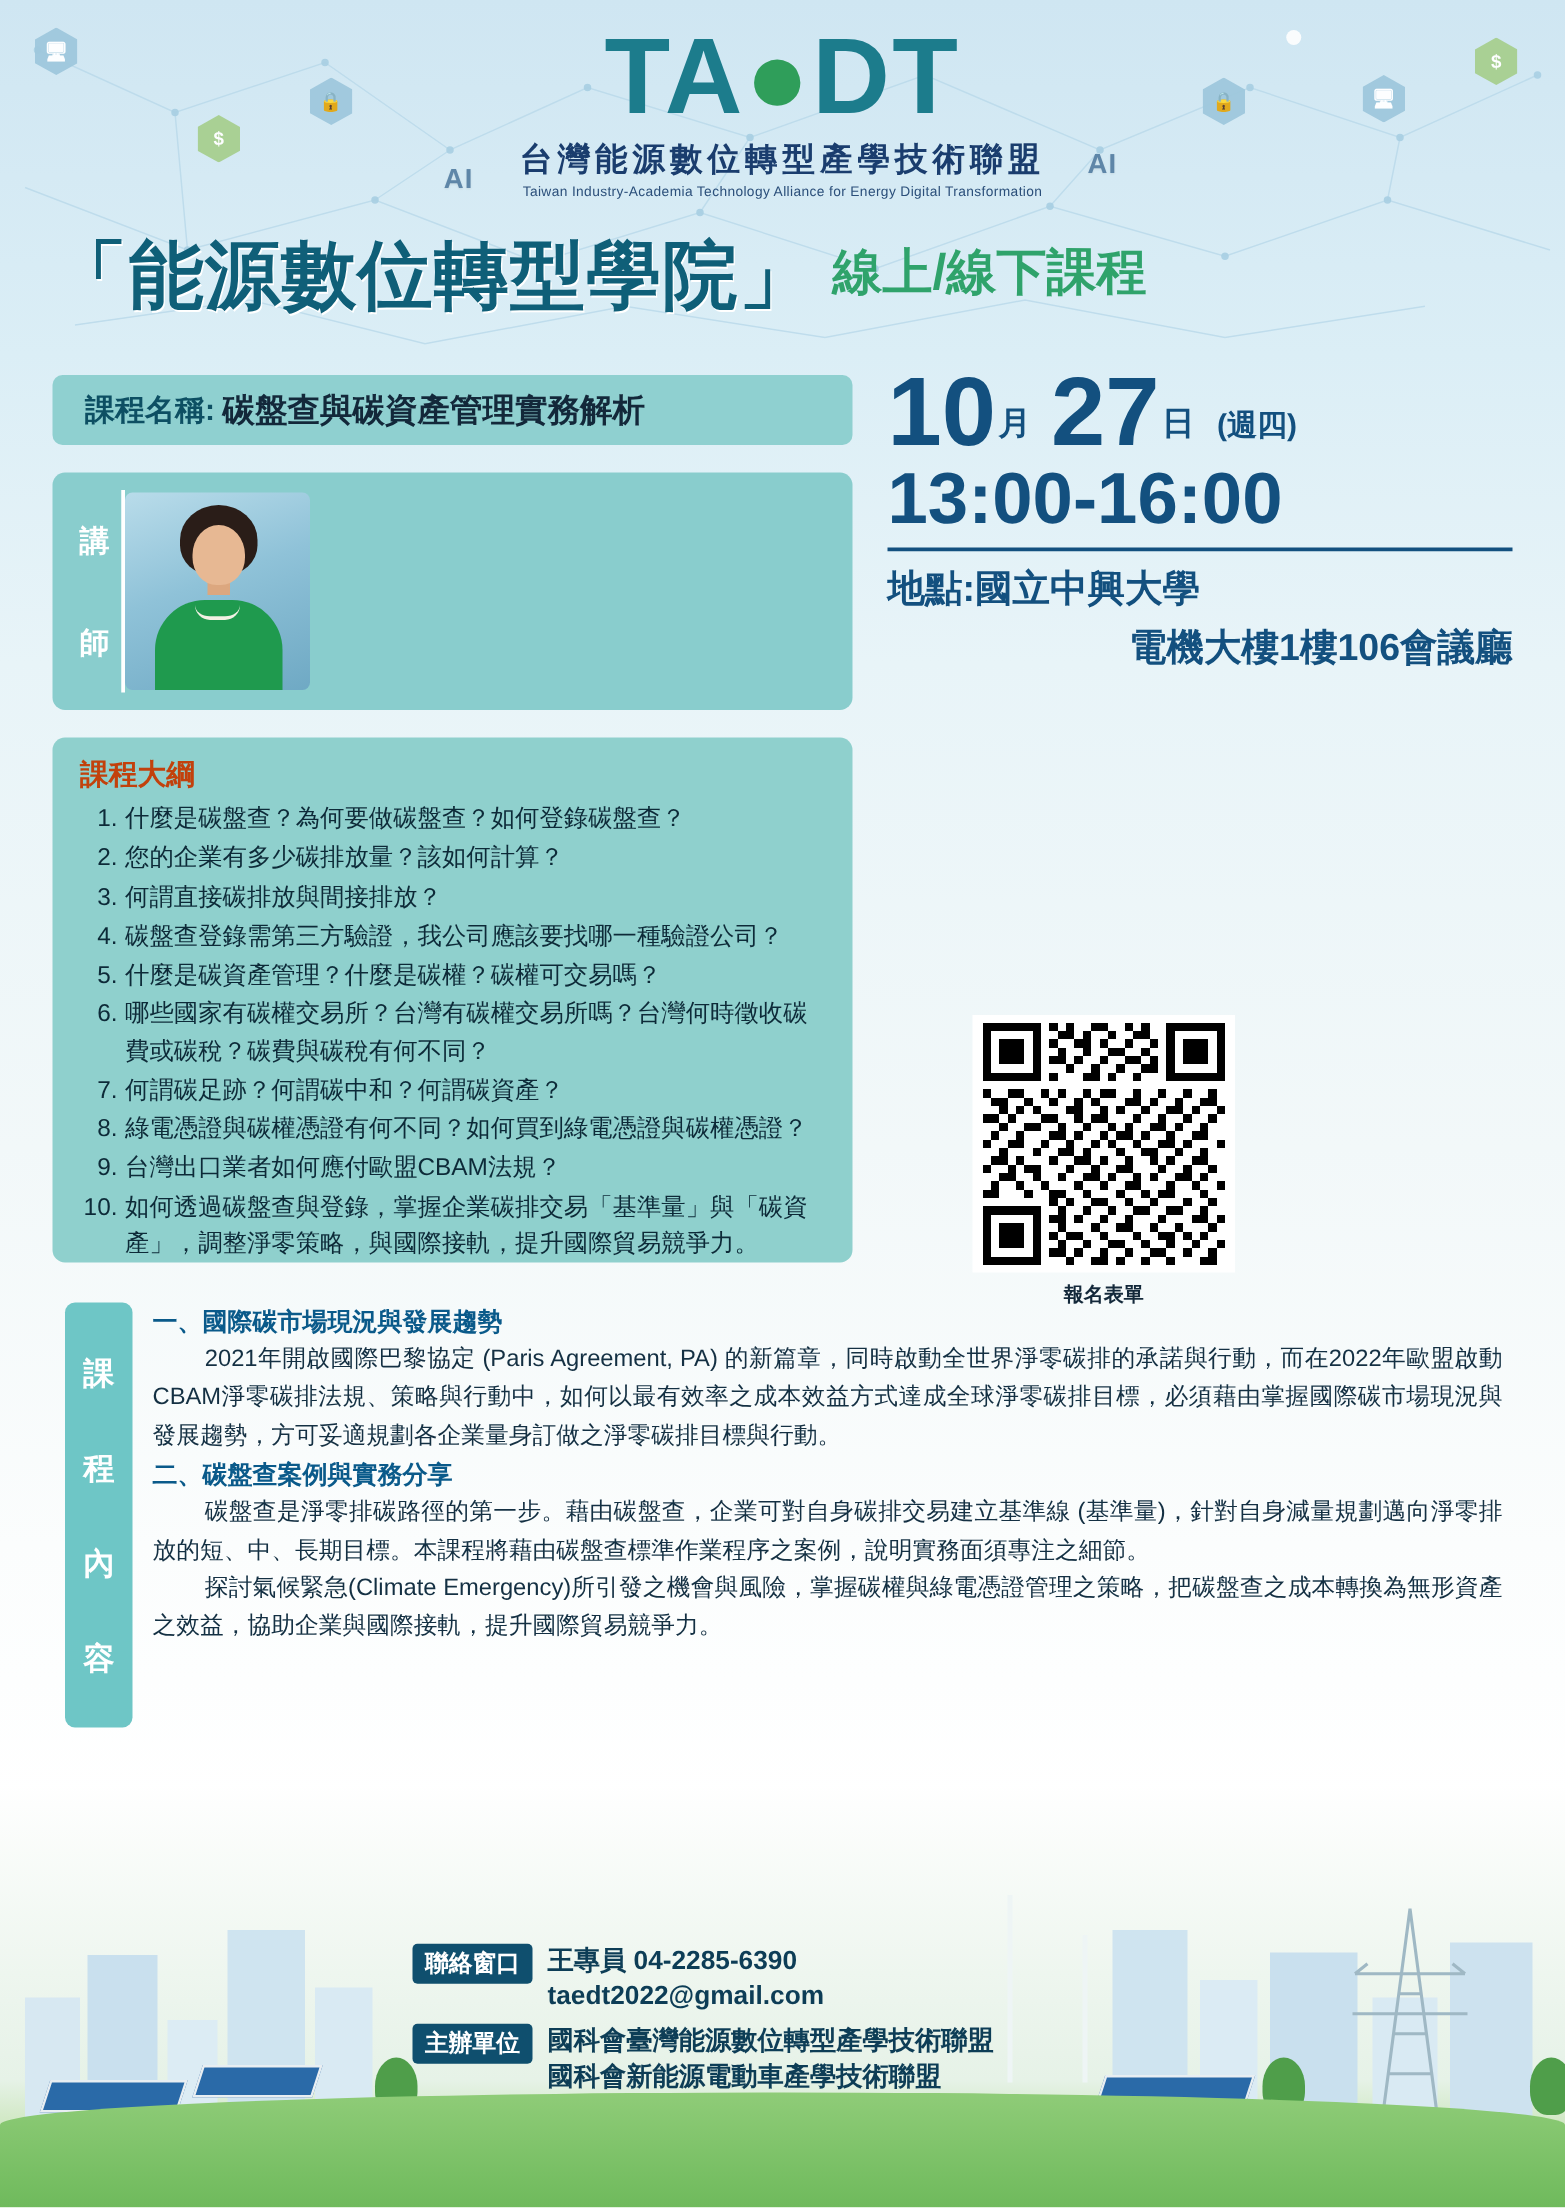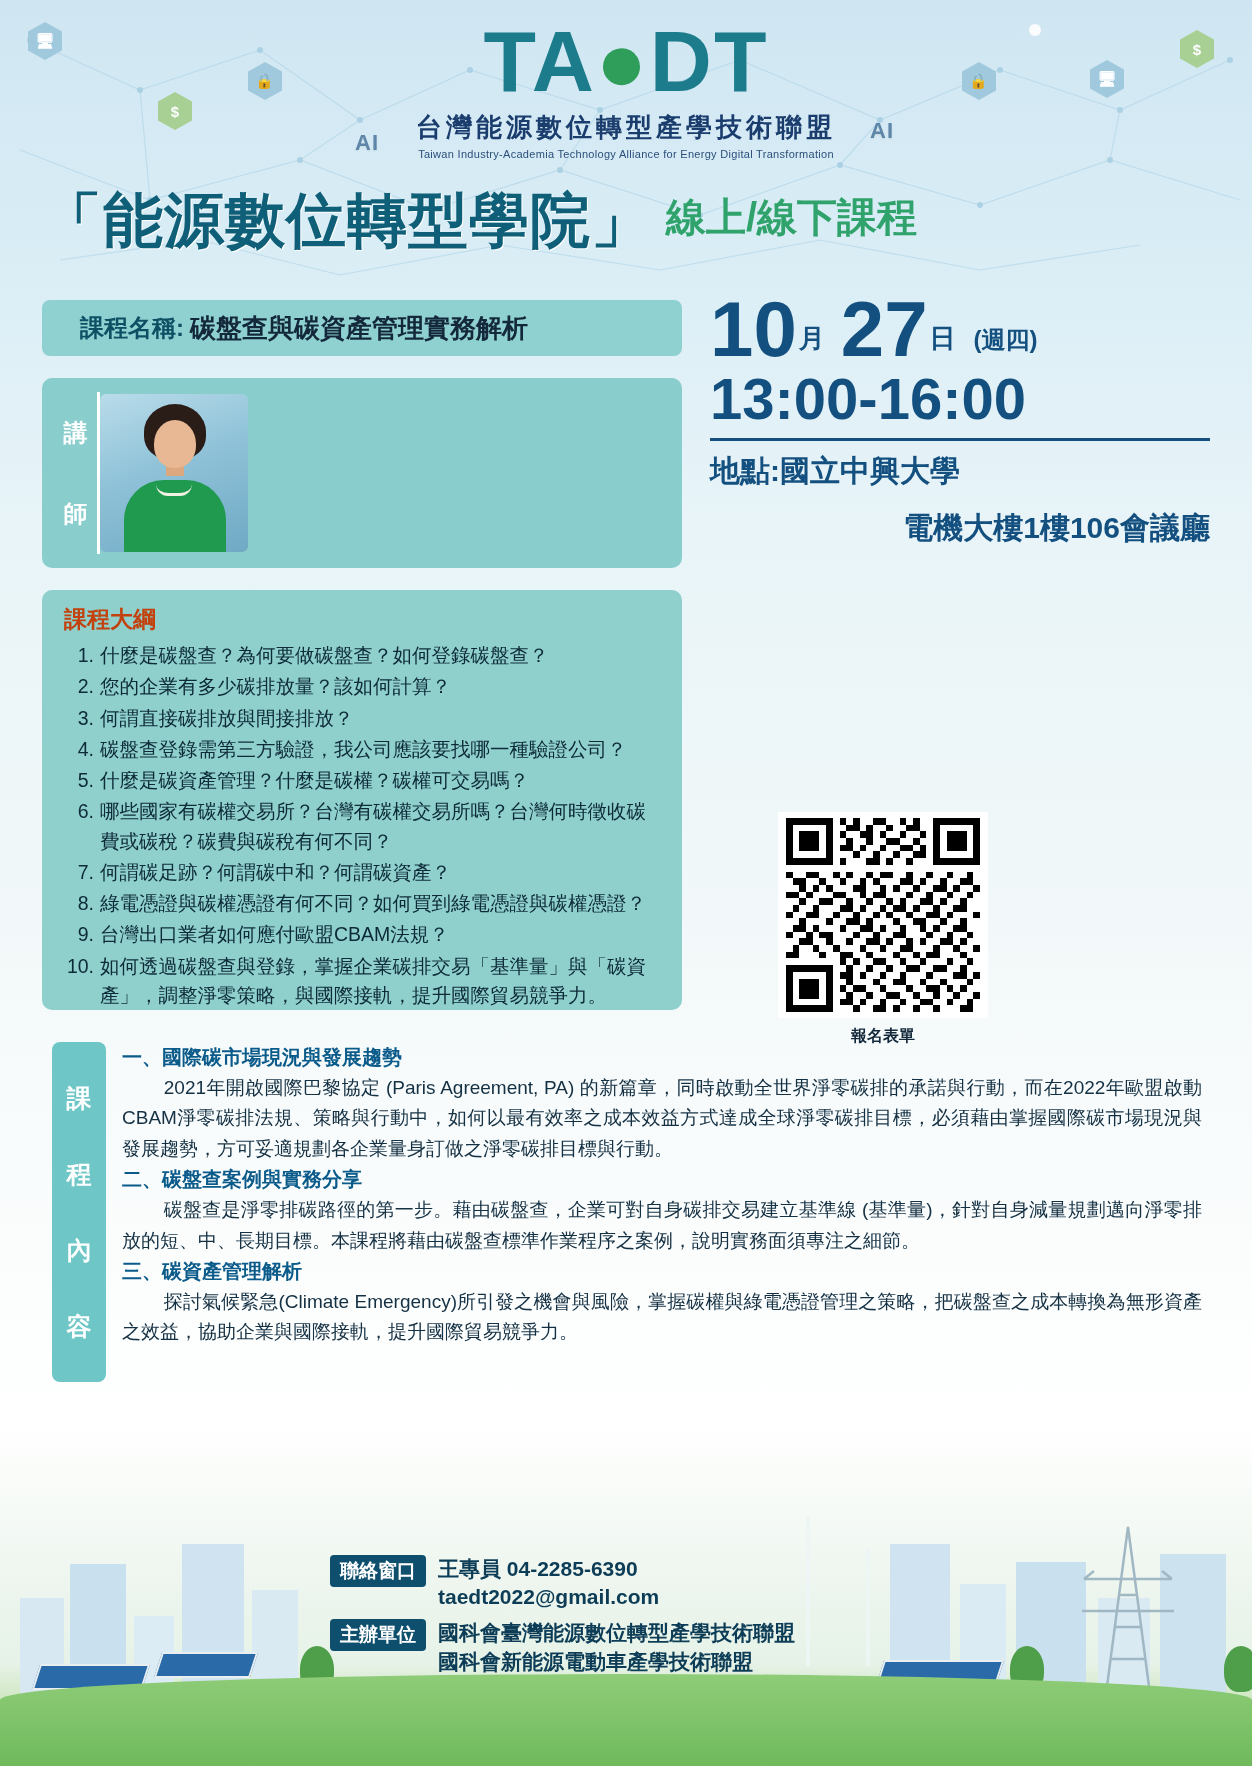--- a/index.html
+++ b/index.html
@@ -40,21 +40,21 @@
 
   
   .headline { position:absolute; top:190px; left:42px; right:42px; display:flex; align-items:flex-end; }
   .headline .t1 { font-size:60px; font-weight:bold; color:#0f5f78; letter-spacing:1px; line-height:1; text-shadow:1px 1px 0 #ffffff; }
   .headline .t2 { font-size:40px; font-weight:bold; color:#2fa36b; margin-left:14px; padding-bottom:6px; }
 
   
   .title-bar {
     position:absolute; top:300px; left:42px; width:640px; height:56px;
     background:#8fd0d0; border-radius:8px;
-    display:flex; align-items:center; padding-left:38px; gap:6px;
+    display:flex; align-items:center; padding-left:26px; gap:6px;
   }
   .title-bar .lbl { color:#0d4f63; font-size:24px; font-weight:bold; }
   .title-bar .val { color:#13283a; font-size:26px; font-weight:bold; }
 
   
   .speaker {
     position:absolute; top:378px; left:42px; width:640px; height:190px;
     background:#89cdcd; border-radius:10px; display:flex;
   }
   .sp-label {
@@ -81,21 +81,21 @@
   
   .datebox { position:absolute; top:300px; left:710px; width:500px; color:#124a77; }
   .year { font-size:27px; font-weight:bold; color:#13507f; }
   .bigdate { display:flex; align-items:flex-end; margin-top:-6px; }
   .bigdate .n { font-size:78px; font-weight:bold; color:#13507f; line-height:.92; }
   .bigdate .u { font-size:26px; font-weight:bold; color:#13507f; padding-bottom:10px; margin:0 16px 0 2px; }
   .bigdate .wk { font-size:24px; font-weight:bold; color:#13507f; padding-bottom:10px; margin-left:2px; }
   .time { font-size:58px; font-weight:bold; color:#13507f; line-height:1; margin-top:4px; }
   .divline { height:3px; background:#13507f; margin:10px 0 10px 0; width:500px; }
   .place1 { font-size:30px; font-weight:bold; color:#13507f; }
-  .place2 { font-size:30px; font-weight:bold; color:#13507f; text-align:right; margin-top:16px; }
+  .place2 { font-size:30px; font-weight:bold; color:#13507f; text-align:right; margin-top:6px; }
 
   
   .outline {
     position:absolute; top:590px; left:42px; width:640px; height:420px;
     background:#8fd0cd; border-radius:10px; padding:14px 18px 0 22px;
   }
   .outline h3 { color:#c2410c; font-size:23px; font-weight:bold; margin-bottom:6px; }
   .outline ol { list-style:none; }
   .outline li { display:flex; color:#0d2a38; font-size:19.5px; line-height:1.5; margin-bottom:2px; }
   .outline li .num { width:30px; flex:none; text-align:right; margin-right:6px; }
@@ -523,21 +523,20 @@
       <span>課</span>
       <span>程</span>
       <span>內</span>
       <span>容</span>
     </div>
     <div class="content-body">
       <div class="c-head">一、國際碳市場現況與發展趨勢</div>
       <div class="c-para">2021年開啟國際巴黎協定 (Paris Agreement, PA) 的新篇章，同時啟動全世界淨零碳排的承諾與行動，而在2022年歐盟啟動CBAM淨零碳排法規、策略與行動中，如何以最有效率之成本效益方式達成全球淨零碳排目標，必須藉由掌握國際碳市場現況與發展趨勢，方可妥適規劃各企業量身訂做之淨零碳排目標與行動。</div>
       <div class="c-head">二、碳盤查案例與實務分享</div>
       <div class="c-para">碳盤查是淨零排碳路徑的第一步。藉由碳盤查，企業可對自身碳排交易建立基準線 (基準量)，針對自身減量規劃邁向淨零排放的短、中、長期目標。本課程將藉由碳盤查標準作業程序之案例，說明實務面須專注之細節。</div>
-      <div class="c-head">三、碳資產管理解析</div>
       <div class="c-para">探討氣候緊急(Climate Emergency)所引發之機會與風險，掌握碳權與綠電憑證管理之策略，把碳盤查之成本轉換為無形資產之效益，協助企業與國際接軌，提升國際貿易競爭力。</div>
     </div>
   </div>
 
   <div class="footer">
     <div class="sky"></div>
 
     <div class="bldg" style="left:20px; width:44px; height:96px; background:#d7e8f2;"></div>
     <div class="bldg" style="left:70px; width:56px; height:130px; background:#c9e0ee;"></div>
     <div class="bldg" style="left:134px; width:40px; height:78px; background:#dcecf4;"></div>

